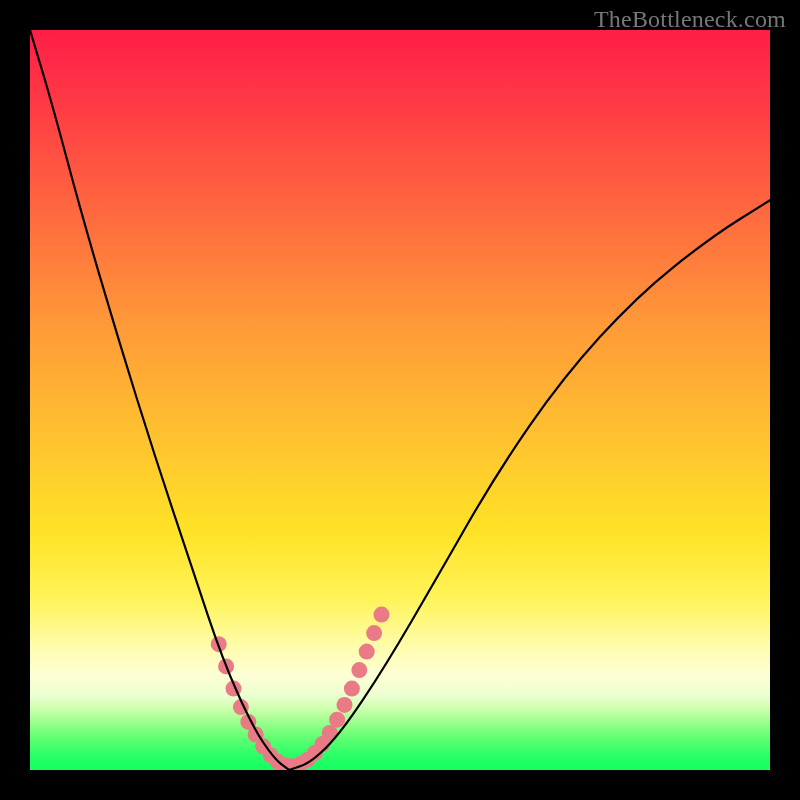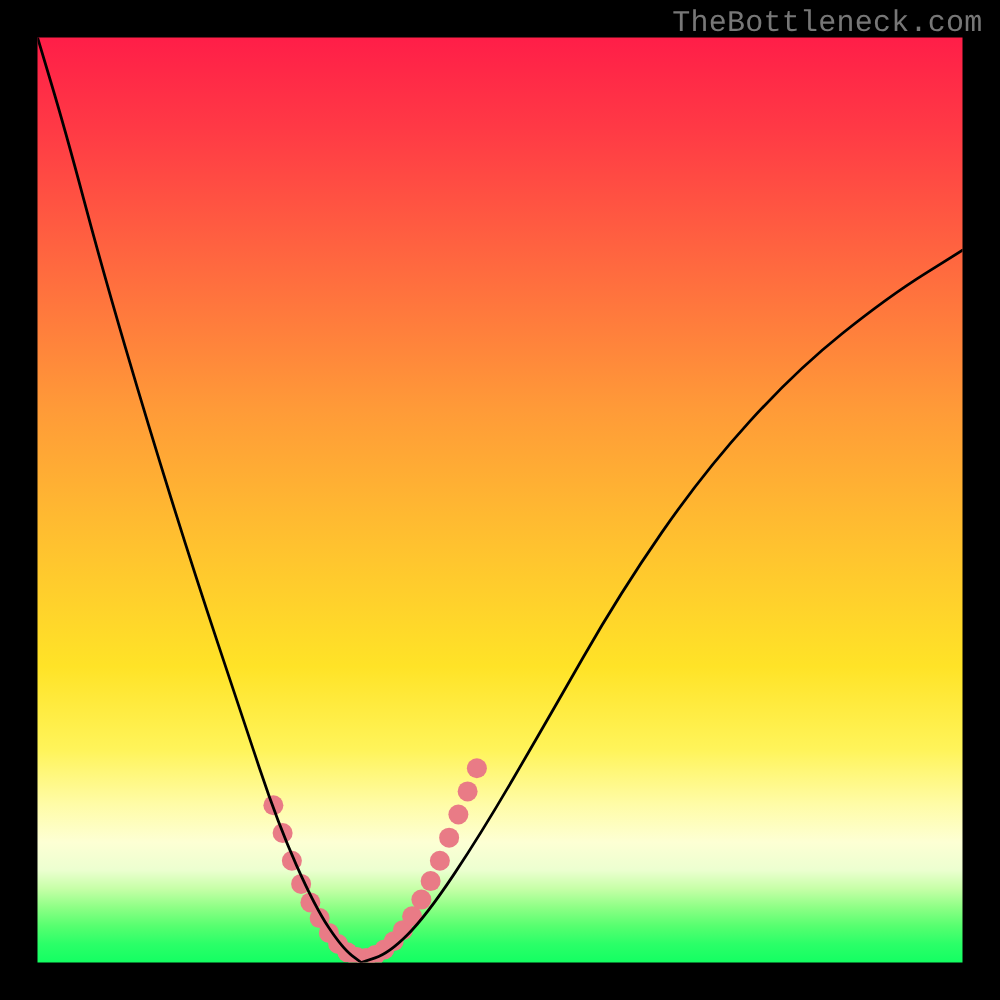--- a/index.html
+++ b/index.html
@@ -7,21 +7,21 @@
   .stage {
     position: relative;
     width: 800px;
     height: 800px;
     background: #000;
   }
   .watermark {
     position: absolute;
     top: 6px;
     right: 14px;
-    font-family: Liberation Mono, monospace;
+    font-family: Liberation Serif, serif;
     font-size: 24px;
     color: #777;
     letter-spacing: 0.2px;
     user-select: none;
   }
   .plot {
     position: absolute;
     left: 30px;
     top: 30px;
     width: 740px;

